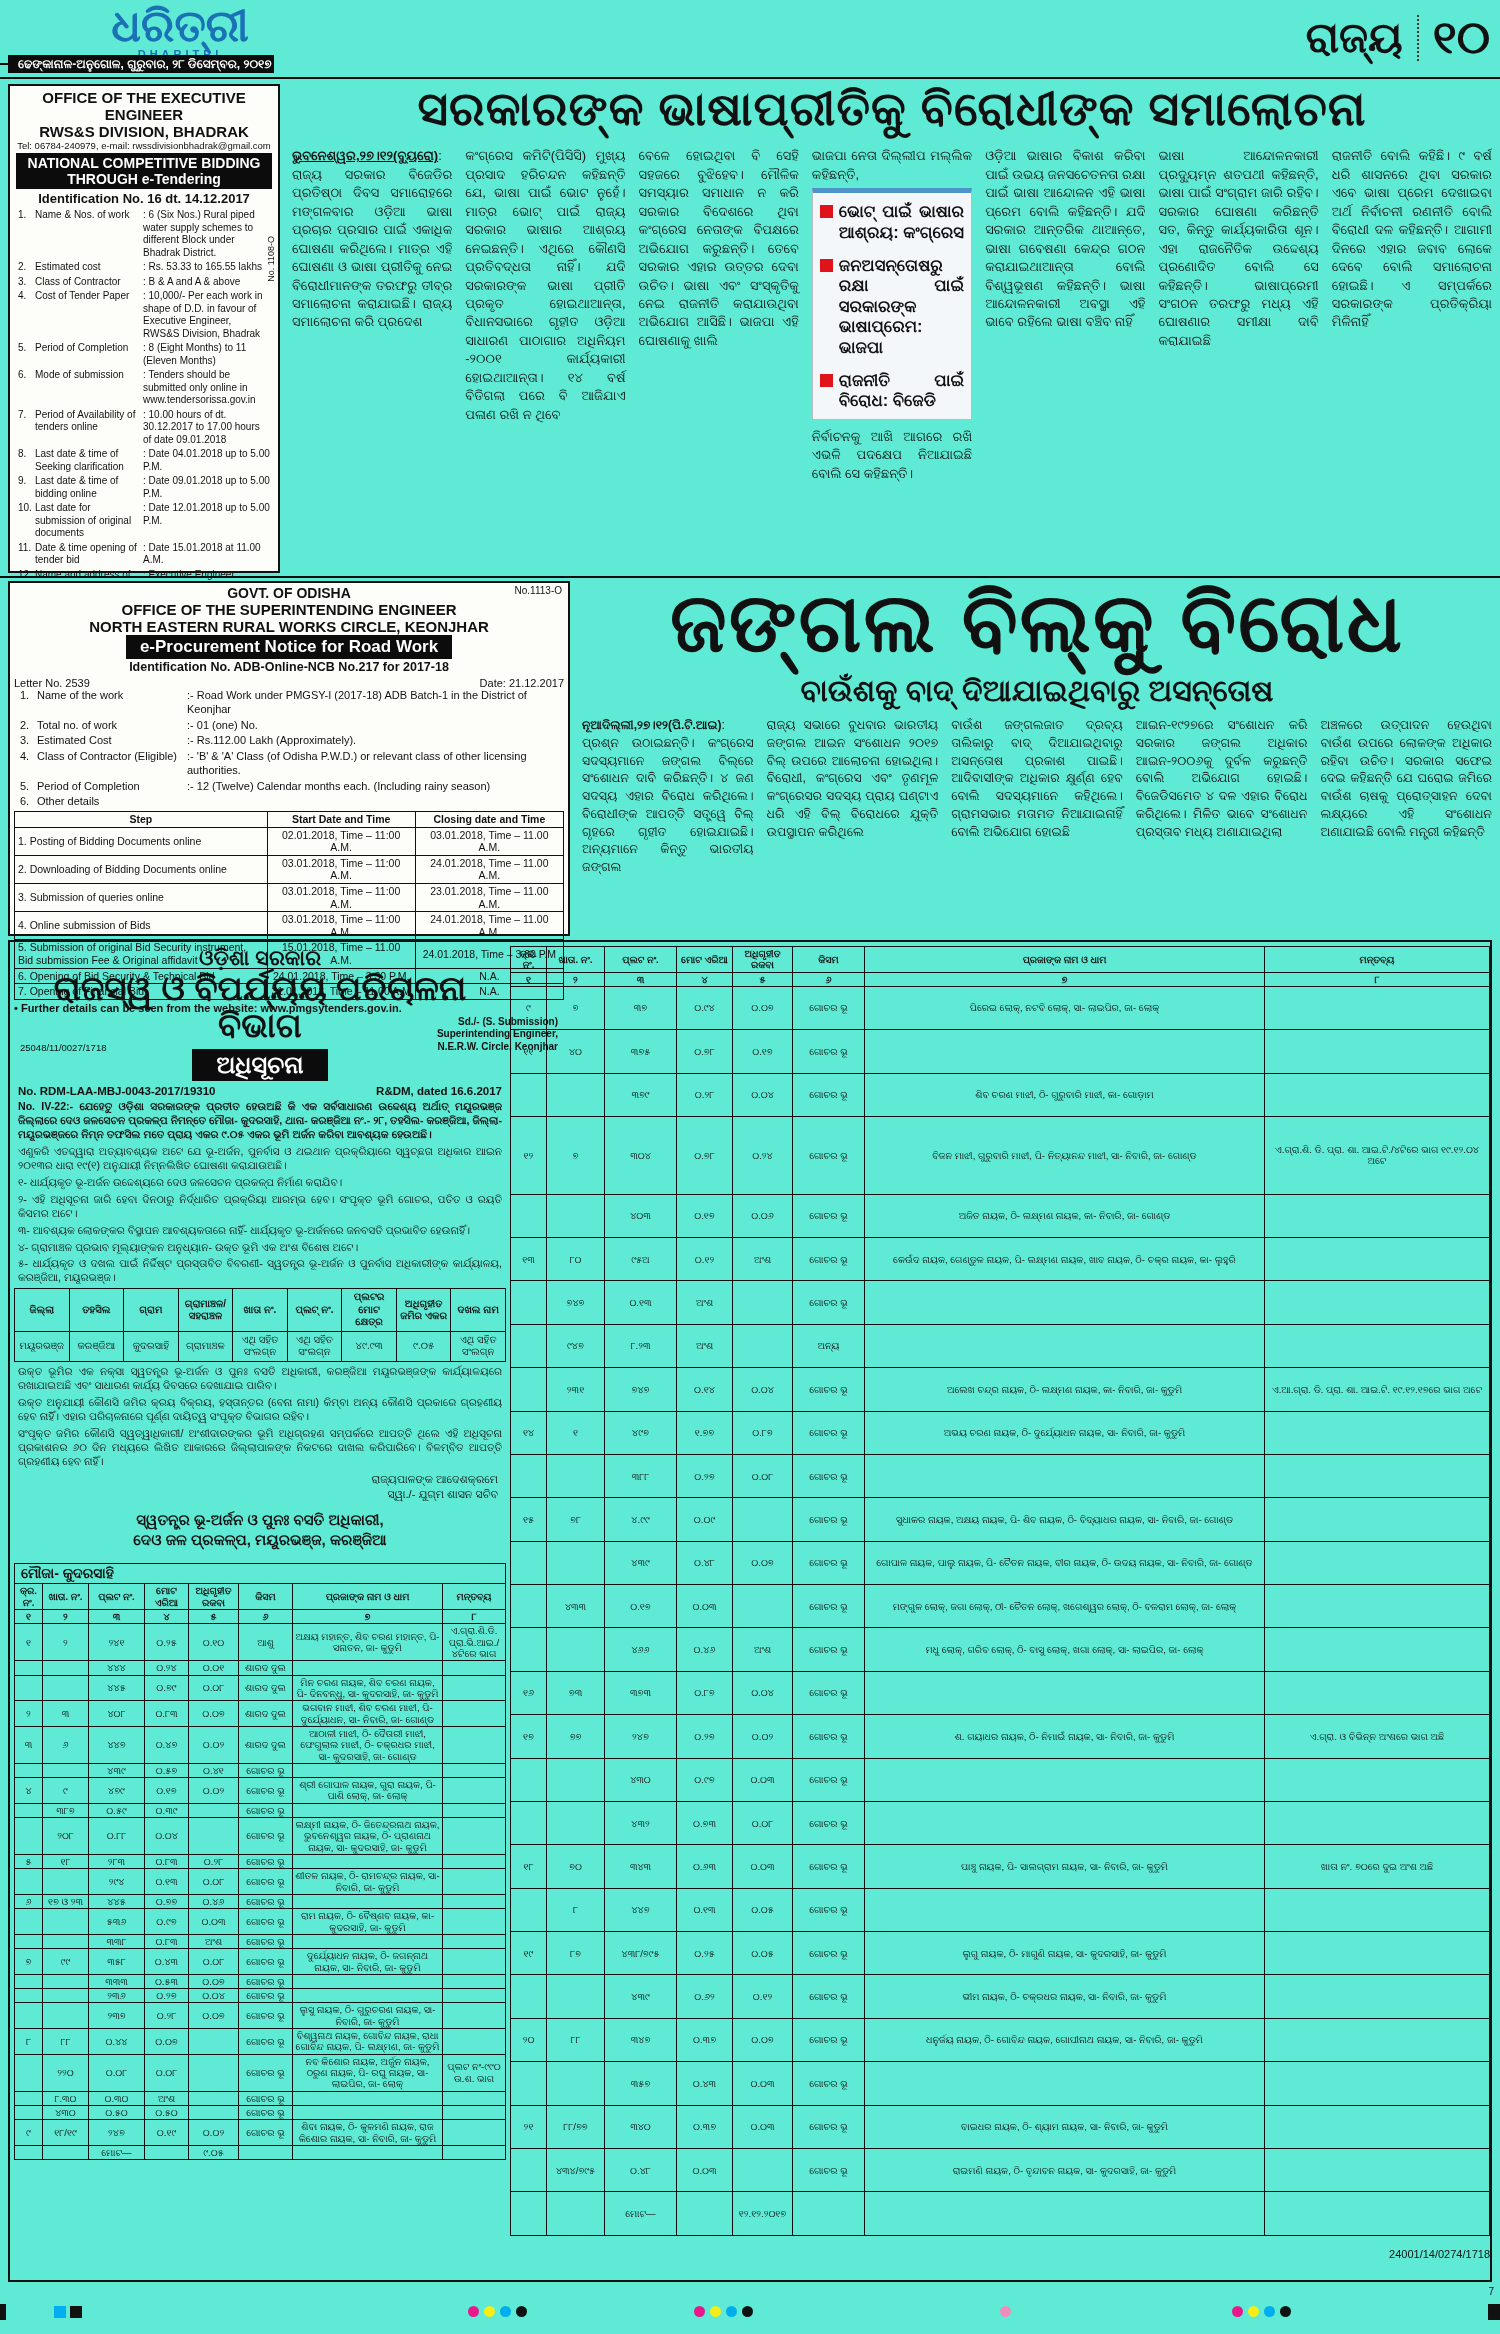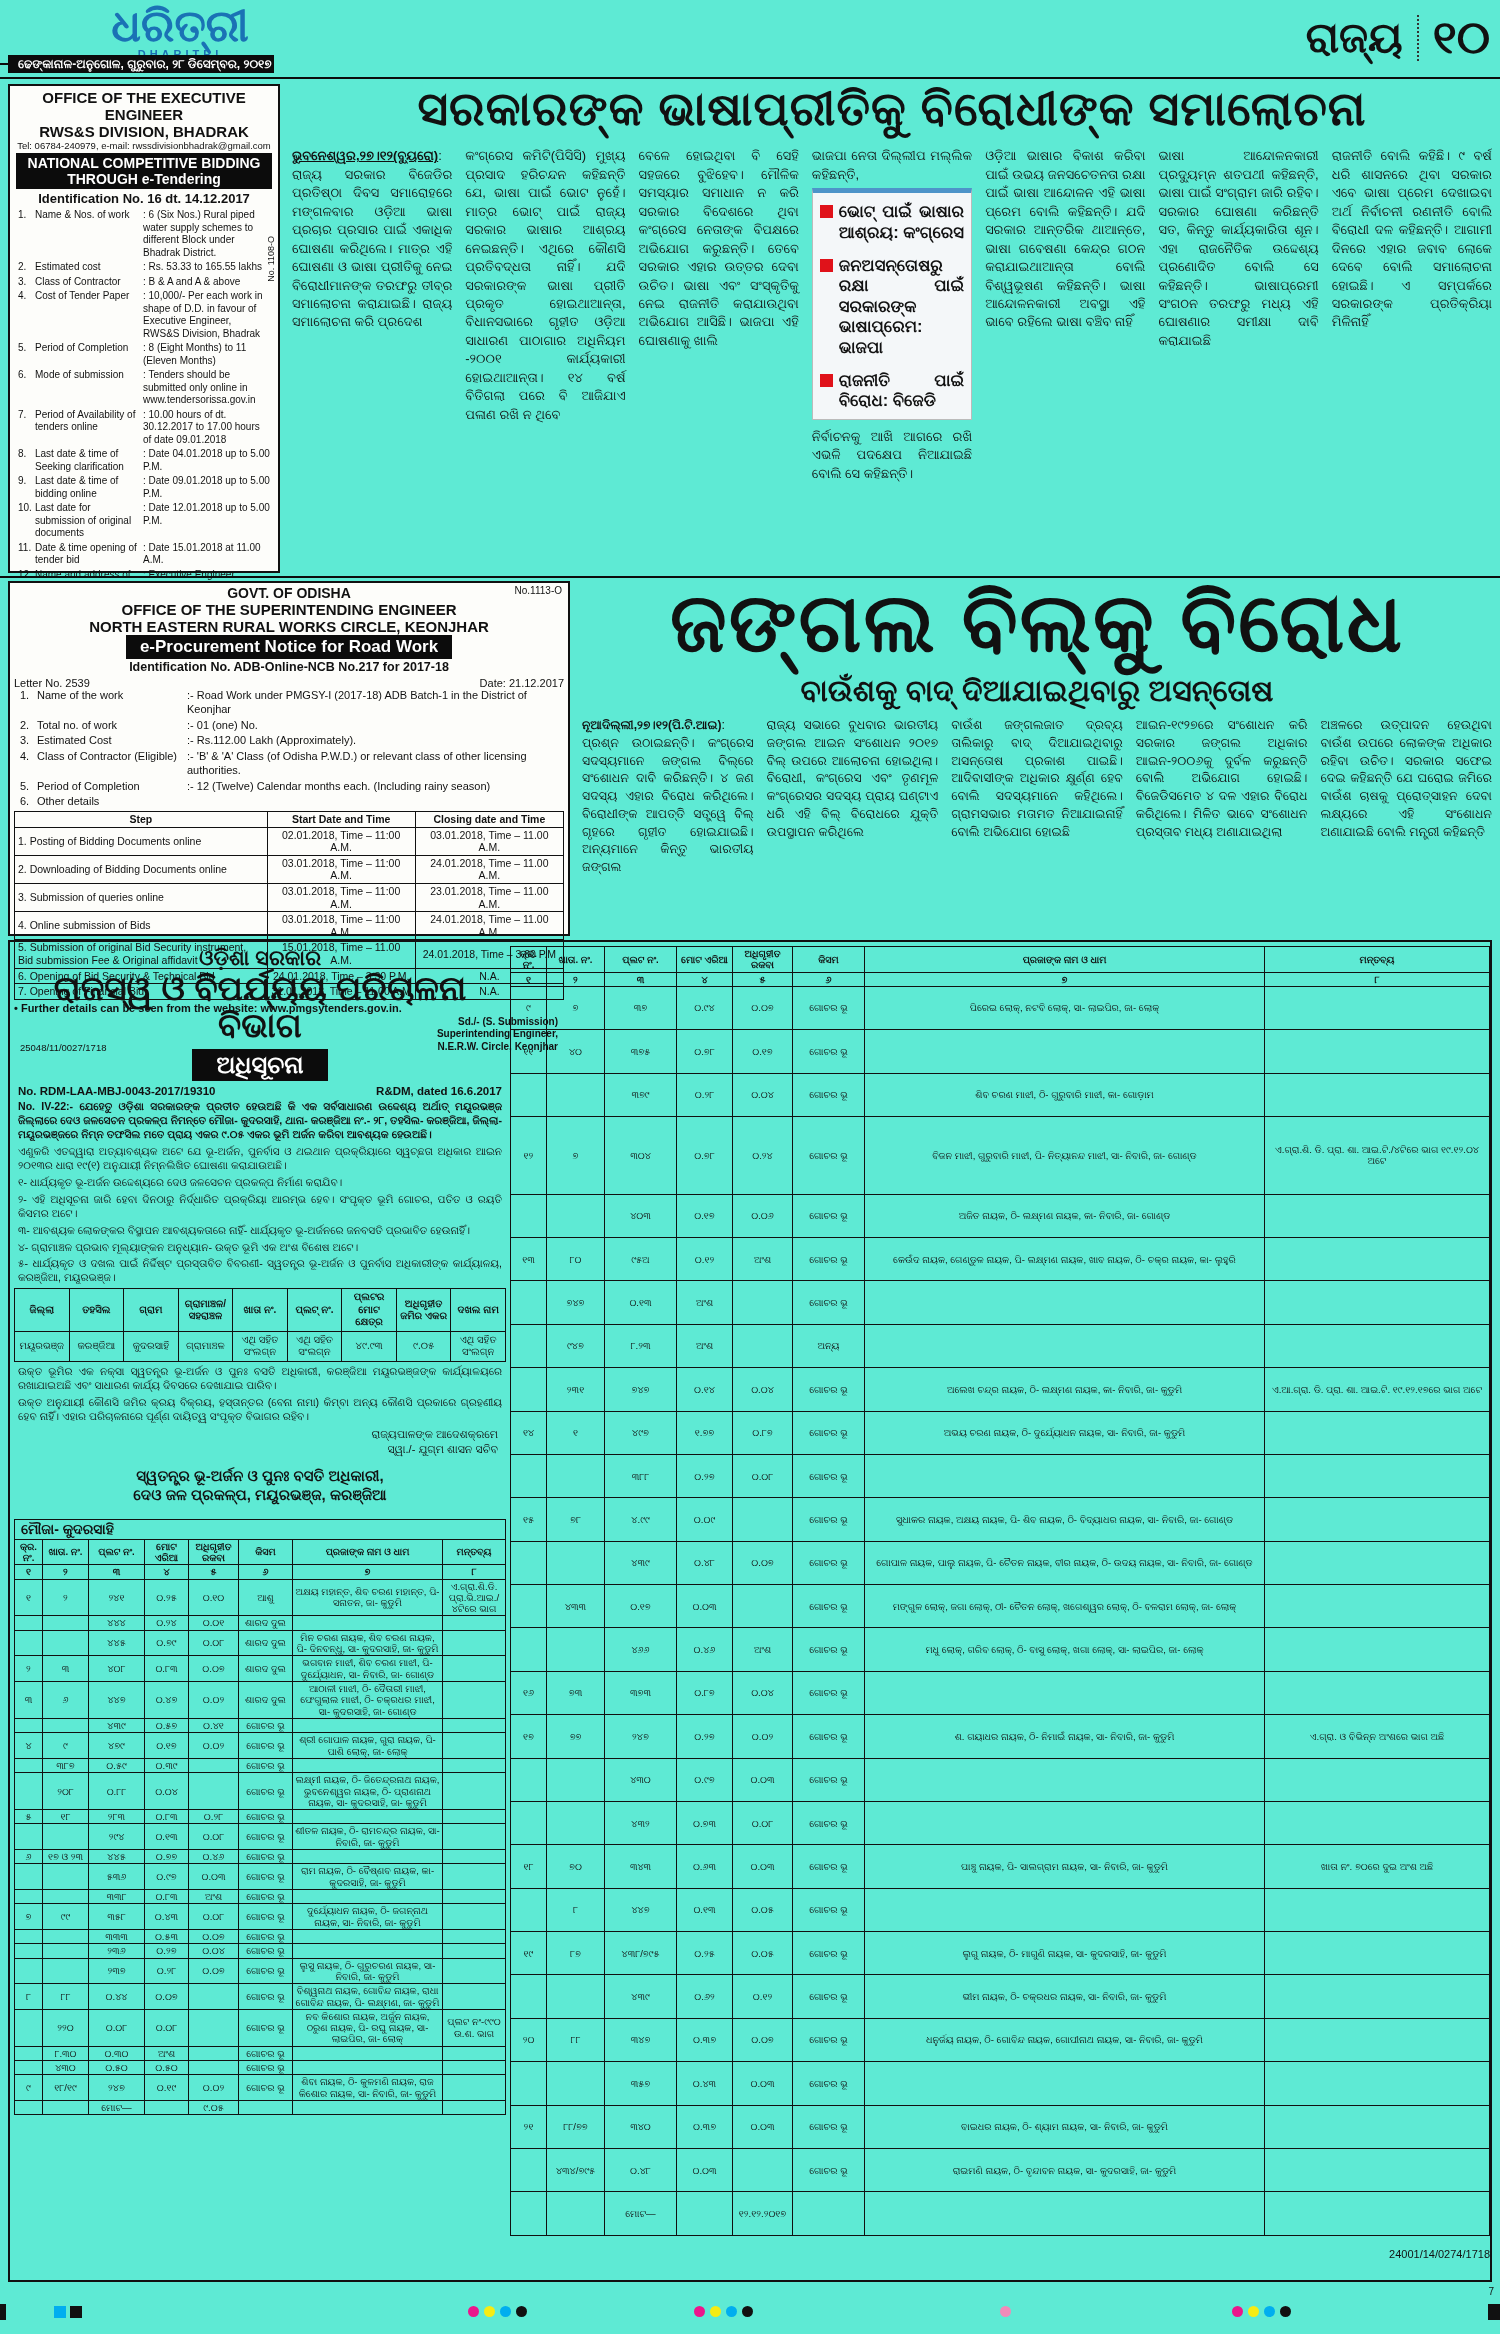--- a/index.html
+++ b/index.html
@@ -419,20 +419,21 @@
               <td>ଏଥି ସହିତ ସଂଲଗ୍ନ</td>
               <td>ଏଥି ସହିତ ସଂଲଗ୍ନ</td>
               <td>୪୯.୯୩</td>
               <td>୯.୦୫</td>
               <td>ଏଥି ସହିତ ସଂଲଗ୍ନ</td>
             </tr>
         </tbody>
       </table>
       <p class="n-para">ଉକ୍ତ ଭୂମିର ଏକ ନକ୍ସା ସ୍ୱତନ୍ତ୍ର ଭୂ-ଅର୍ଜନ ଓ ପୁନଃ ବସତି ଅଧିକାରୀ, କରଞ୍ଜିଆ ମୟୂରଭଞ୍ଜଙ୍କ କାର୍ଯ୍ୟାଳୟରେ ରଖାଯାଇଅଛି ଏବଂ ସାଧାରଣ କାର୍ଯ୍ୟ ଦିବସରେ ଦେଖାଯାଇ ପାରିବ।</p>
       <p class="n-para">ଉକ୍ତ ଅନୁଯାୟୀ କୌଣସି ଜମିର କ୍ରୟ ବିକ୍ରୟ, ହସ୍ତାନ୍ତର (ବେନା ନାମା) କିମ୍ବା ଅନ୍ୟ କୌଣସି ପ୍ରକାରେ ଗ୍ରହଣୀୟ ହେବ ନାହିଁ। ଏହାର ପରିଚାଳନାରେ ପୂର୍ଣ୍ଣ ଦାୟିତ୍ୱ ସଂପୃକ୍ତ ବିଭାଗର ରହିବ।</p>
+      <p class="n-para">ସଂପୃକ୍ତ ଜମିର କୌଣସି ସ୍ୱତ୍ୱାଧିକାରୀ/ ଅଂଶୀଦାରଙ୍କର ଭୂମି ଅଧିଗ୍ରହଣ ସମ୍ପର୍କରେ ଆପତ୍ତି ଥିଲେ ଏହି ଅଧିସୂଚନା ପ୍ରକାଶନର ୬୦ ଦିନ ମଧ୍ୟରେ ଲିଖିତ ଆକାରରେ ଜିଲ୍ଲାପାଳଙ୍କ ନିକଟରେ ଦାଖଲ କରିପାରିବେ। ବିଳମ୍ବିତ ଆପତ୍ତି ଗ୍ରହଣୀୟ ହେବ ନାହିଁ।</p>
       <div class="sign-right">
         <span>ରାଜ୍ୟପାଳଙ୍କ ଆଦେଶକ୍ରମେ</span><br>
         <span>ସ୍ୱା./- ଯୁଗ୍ମ ଶାସନ ସଚିବ</span>
       </div>
       <div class="sign-center" style="margin-top:8px;">
         <span>ସ୍ୱତନ୍ତ୍ର ଭୂ-ଅର୍ଜନ ଓ ପୁନଃ ବସତି ଅଧିକାରୀ,</span><br>
         <span>ଦେଓ ଜଳ ପ୍ରକଳ୍ପ, ମୟୂରଭଞ୍ଜ, କରଞ୍ଜିଆ</span>
       </div>
 
       <div style="margin-top:14px;">

